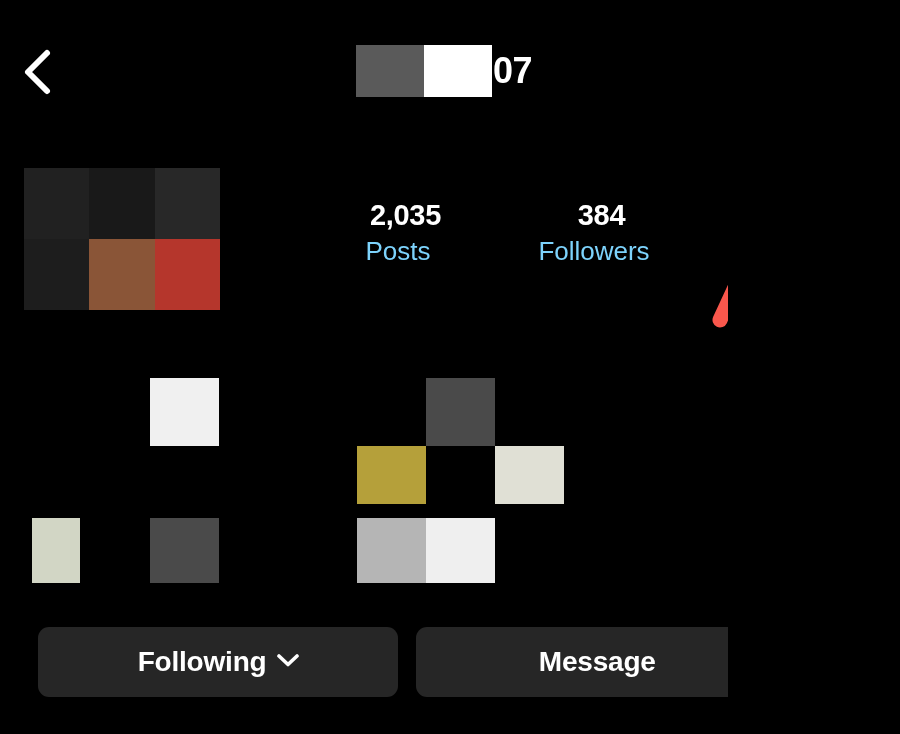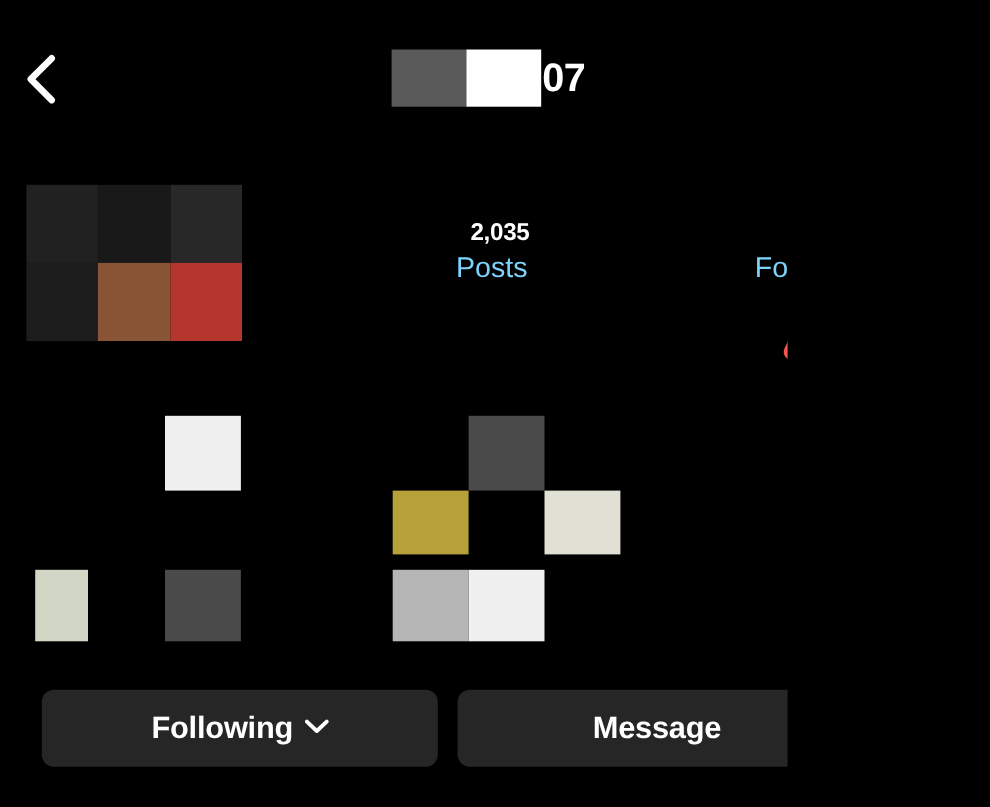--- a/index.html
+++ b/index.html
@@ -7,20 +7,21 @@
     padding: 0;
     background: #000000;
   }
   #screen {
     position: relative;
     width: 716px;
     height: 734px;
     background: #000000;
     overflow: hidden;
     font-family: "Liberation Sans", sans-serif;
+    padding-left: 12px;
     -webkit-font-smoothing: antialiased;
   }
 
   
   #topbar {
     position: absolute;
     left: 0; top: 0;
     width: 900px; height: 145px;
   }
   #back-button {
@@ -94,21 +95,21 @@
   }
   .stat {
     flex: 1;
     display: flex;
     flex-direction: column;
     align-items: center;
     justify-content: flex-start;
   }
   .stat-value {
     color: #ffffff;
-    font-size: 22px;
+    font-size: 29px;
     font-weight: bold;
     line-height: 1.18;
     letter-spacing: -0.3px;
     margin-left: 15px;
   }
   .stat-label {
     color: #7dd3fc;
     font-size: 26px;
     font-weight: normal;
     line-height: 1.25;
@@ -208,20 +209,24 @@
     <div style="background:#282828"></div>
     <div style="background:#1d1d1d"></div>
     <div style="background:#8a5537"></div>
     <div style="background:#b5362c"></div>
   </div>
 
   <div id="stats">
     <div class="stat">
       <span class="stat-value">2,035</span>
       <span class="stat-label">Posts</span>
+    </div>
+    <div class="stat">
+      <span class="stat-value">384</span>
+      <span class="stat-label">Followers</span>
     </div>
     <div class="stat">
       <span class="stat-value">531</span>
       <span class="stat-label">Following</span>
     </div>
   </div>
 
   <div id="bio">
       <div class="blk" style="left: 150px; top: 378px; width: 69px; height: 68px; background: rgb(240, 240, 240);"></div>
       <div class="blk" style="left: 426px; top: 378px; width: 69px; height: 68px; background: rgb(74, 74, 74);"></div>

